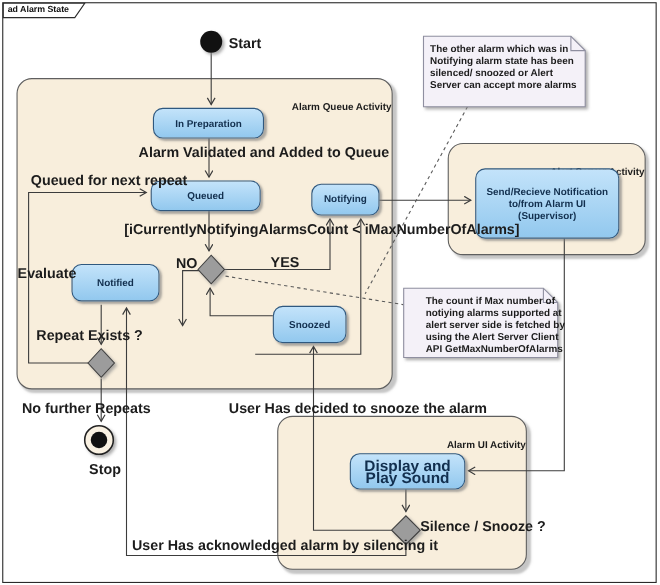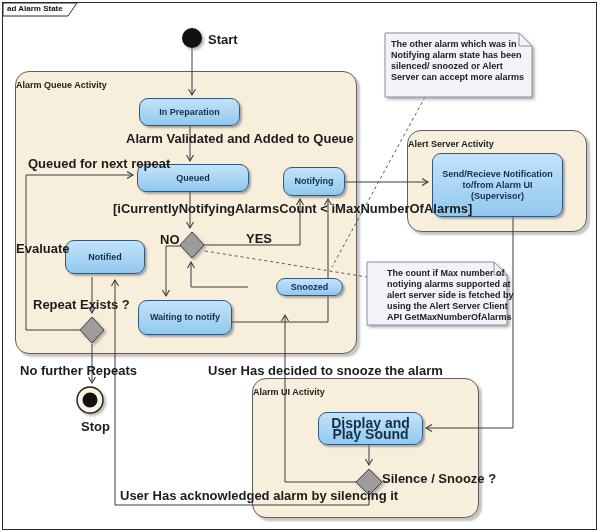--- a/index.html
+++ b/index.html
@@ -2,21 +2,21 @@
 <html><head>
 <meta charset="utf-8">
 <style>
   html,body{margin:0;padding:0;background:#fff;}
   .canvas{position:relative;width:600px;height:532px;background:#ffffff;overflow:hidden;
           font-family:"Liberation Sans",sans-serif;}
   .layer{position:absolute;left:0;top:0;}
   
   .container{position:absolute;background:#F8EEDC;border:1px solid #5f5f5f;border-radius:14px;
              box-shadow:3px 3px 2px rgba(150,150,150,.55);z-index:1;}
-  .ctitle{width:100%;text-align:left;padding-top:8px;font-size:9px;font-weight:bold;color:#1c1c1c;}
+  .ctitle{width:100%;text-align:right;padding-top:20px;font-size:9px;font-weight:bold;color:#1c1c1c;}
   
   .state{position:absolute;display:flex;align-items:center;justify-content:center;text-align:center;
          background:linear-gradient(#c3e3fa,#92c8ee);border:1px solid #2f587f;border-radius:9px;
          box-shadow:2px 2px 2px rgba(120,120,120,.6);font-size:9px;font-weight:bold;color:#122f4e;
          z-index:3;line-height:11px;padding:0 2px;box-sizing:border-box;}
   
   .lbl{position:absolute;font-size:13px;font-weight:bold;color:#1c1c1c;white-space:nowrap;z-index:4;}
   .notetext{position:absolute;font-size:9px;font-weight:bold;color:#1c1c1c;line-height:11px;z-index:4;}
   .tablbl{position:absolute;left:7px;top:4px;font-size:8px;font-weight:bold;color:#111;z-index:5;}
   svg{z-index:2;}
@@ -82,25 +82,24 @@
         <path d="M519,33 L519,46 L532,46" fill="none" stroke="#8f8fa0"></path>
       </g>
       <g>
         <path d="M367,262 L494,262 L507,275 L507,325 L367,325 Z" fill="#F4F1F8" stroke="#8f8fa0"></path>
         <path d="M494,262 L494,275 L507,275" fill="none" stroke="#8f8fa0"></path>
       </g>
     </g>
   </svg>
 
   <div class="state" style="left:139px;top:98px;width:101px;height:28px;">In Preparation</div>
-  <div class="state" style="left:137px;top:164px;width:112px;height:28px;">Queued</div>
+  <div class="state" style="left:137px;top:164px;width:100px;height:28px;">Queued</div>
   <div class="state" style="left:283px;top:167px;width:62px;height:29px;">Notifying</div>
   <div class="state" style="left:65px;top:240px;width:80px;height:34px;">Notified</div>
-  <div class="state" style="left:138px;top:300px;width:94px;height:35px;">Waiting to notify</div>
-  <div class="state" style="left:248px;top:278px;width:67px;height:18px;margin-left:28px;">Snoozed</div>
+  <div class="state" style="left:248px;top:278px;width:67px;height:34px;">Snoozed</div>
   <div class="state" style="left:432px;top:153px;width:131px;height:64px;">Send/Recieve Notification to/from Alarm UI (Supervisor)</div>
   <div class="state" style="left:318px;top:412px;width:105px;height:33px;font-size:14px;">Display and Play Sound</div>
 
   <div class="notetext" style="left:391px;top:39px;width:137px;">The other alarm which was in Notifying alarm state has been silenced/ snoozed or Alert Server can accept more alarms</div>
   <div class="notetext" style="left:387px;top:268px;width:131px;">The count if Max number of notiying alarms supported at alert server side is fetched by using the Alert Server Client API GetMaxNumberOfAlarms</div>
 
   <div class="tablbl">ad Alarm State</div>
   <div class="lbl" style="left:208px;top:32px;">Start</div>
   <div class="lbl" style="left:81px;top:419px;">Stop</div>
   <div class="lbl" style="left:126px;top:131px;">Alarm Validated and Added to Queue</div>

